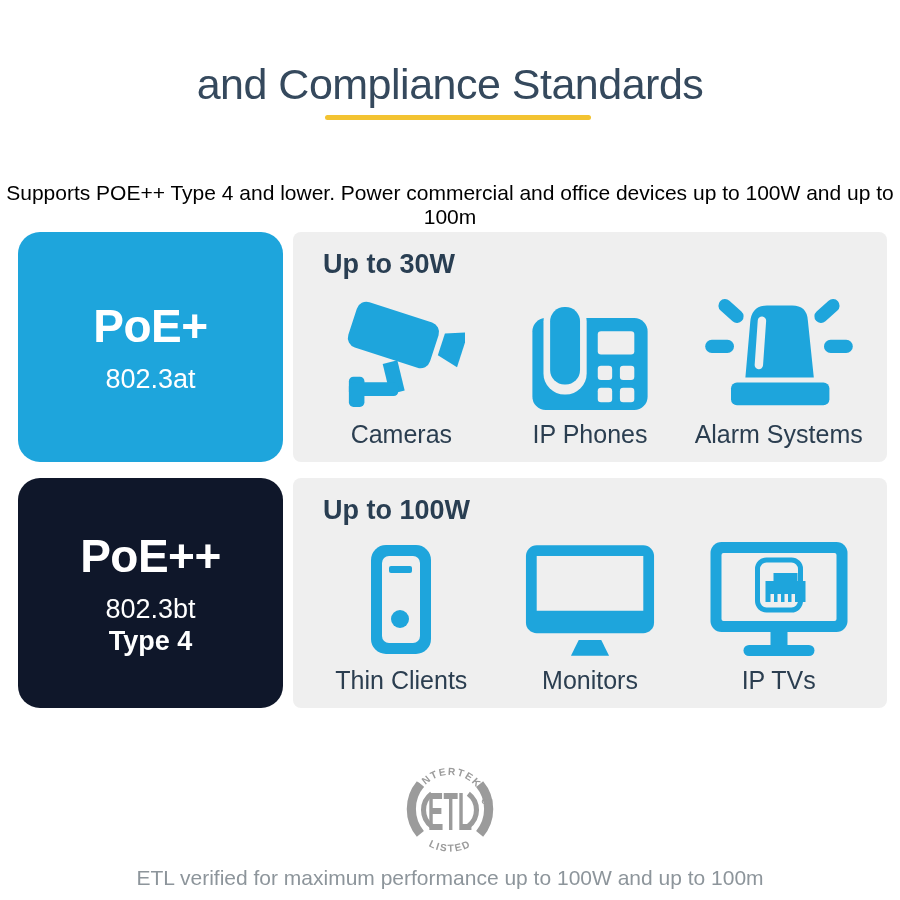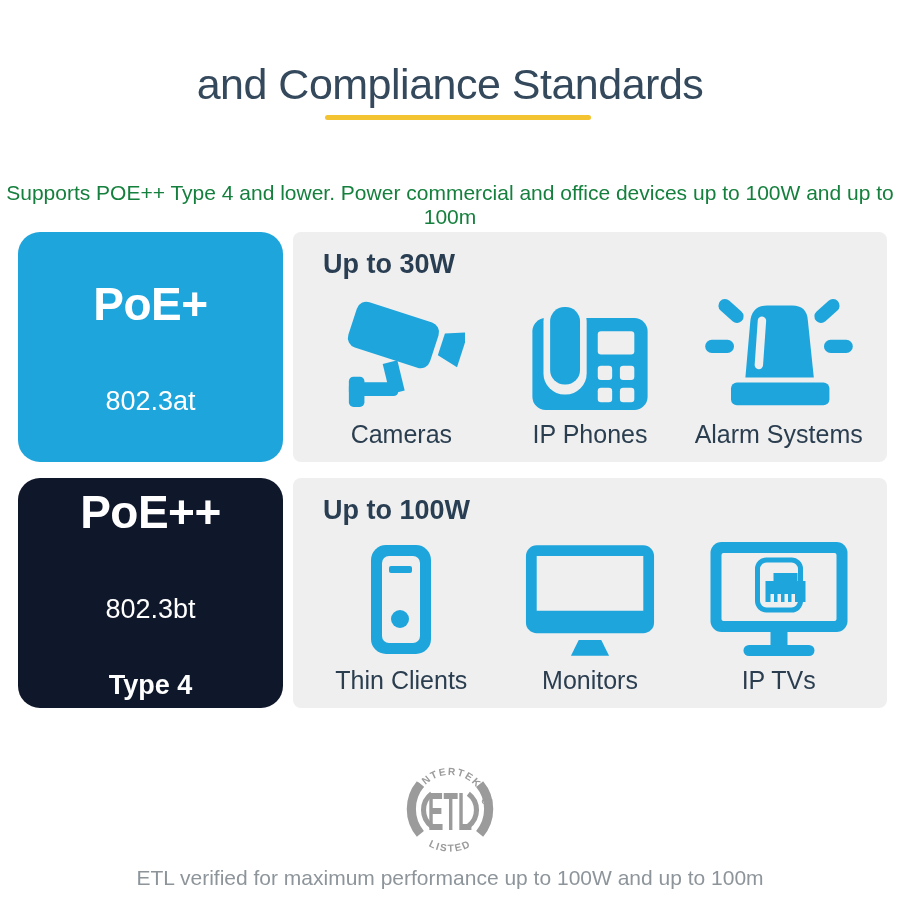--- a/index.html
+++ b/index.html
@@ -8,29 +8,29 @@
   .stage { position:relative; width:900px; height:900px; background:#fff; }
 
   
   .title1 { position:absolute; top:6px; left:0; right:0; text-align:center;
     font-size:43px; font-weight:700; color:#293e52; letter-spacing:-0.5px; }
   .title2 { position:absolute; top:60px; left:0; right:0; text-align:center;
     font-size:43px; font-weight:400; color:#35495d; letter-spacing:-0.5px; }
   .rule { position:absolute; top:115px; left:325px; width:266px; height:5px;
     border-radius:3px; background:#f3c331; }
   .subtitle { position:absolute; top:181px; left:0; right:0; text-align:center;
-    font-size:21px; color:#15803d; }
+    font-size:21px; color:#000000; }
 
   
   .row { position:absolute; left:0; width:900px; height:230px; }
   .row.r1 { top:232px; }
   .row.r2 { top:478px; }
   .badge { position:absolute; left:18px; top:0; width:265px; height:230px;
     border-radius:22px; color:#fff; display:flex; flex-direction:column;
-    align-items:center; justify-content:center; text-align:center;gap:44px; }
+    align-items:center; justify-content:center; text-align:center; }
   .badge.blue { background:#1ea5dc; }
   .badge.navy { background:#0f172a; }
   .badge .name { font-size:46px; font-weight:700; letter-spacing:-0.5px; }
   .badge .std  { font-size:27px; font-weight:400; margin-top:10px; line-height:1.2; }
   .badge .type { font-size:27px; font-weight:700; line-height:1.2; }
   .panel { position:absolute; left:293px; top:0; width:594px; height:230px;
     background:#efefef; border-radius:8px; }
   .power { position:absolute; left:30px; top:17px; font-size:27px;
     font-weight:600; color:#293e52; }
   .devices { position:absolute; left:14px; right:14px; top:50px; bottom:13px;

